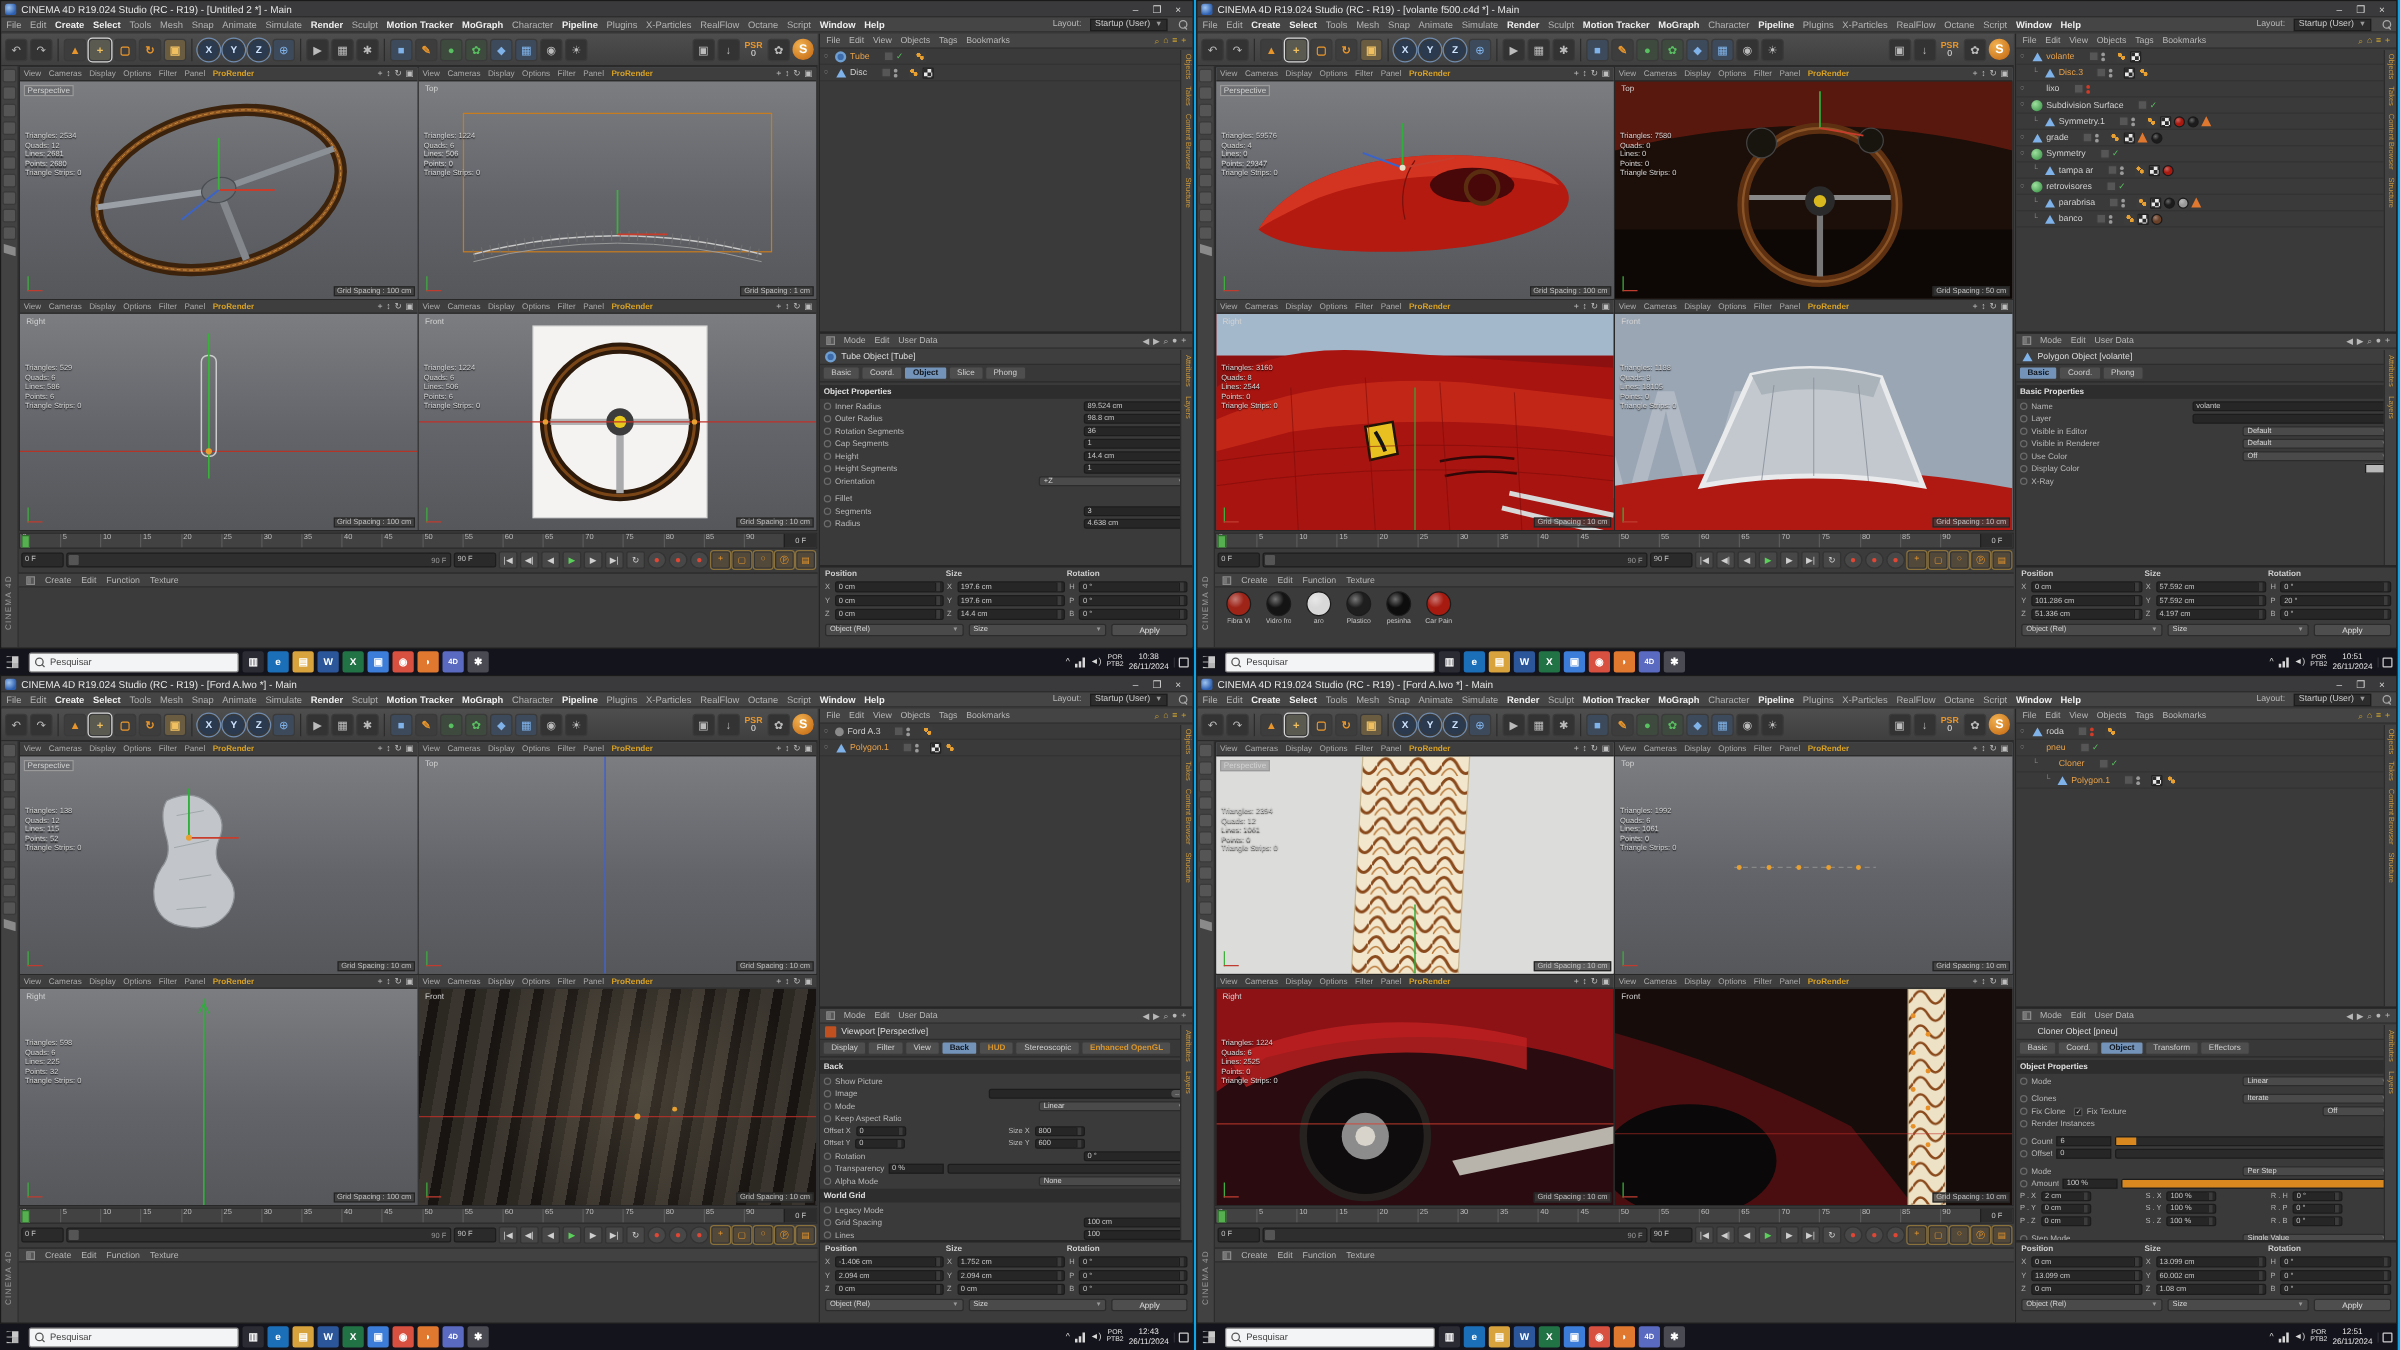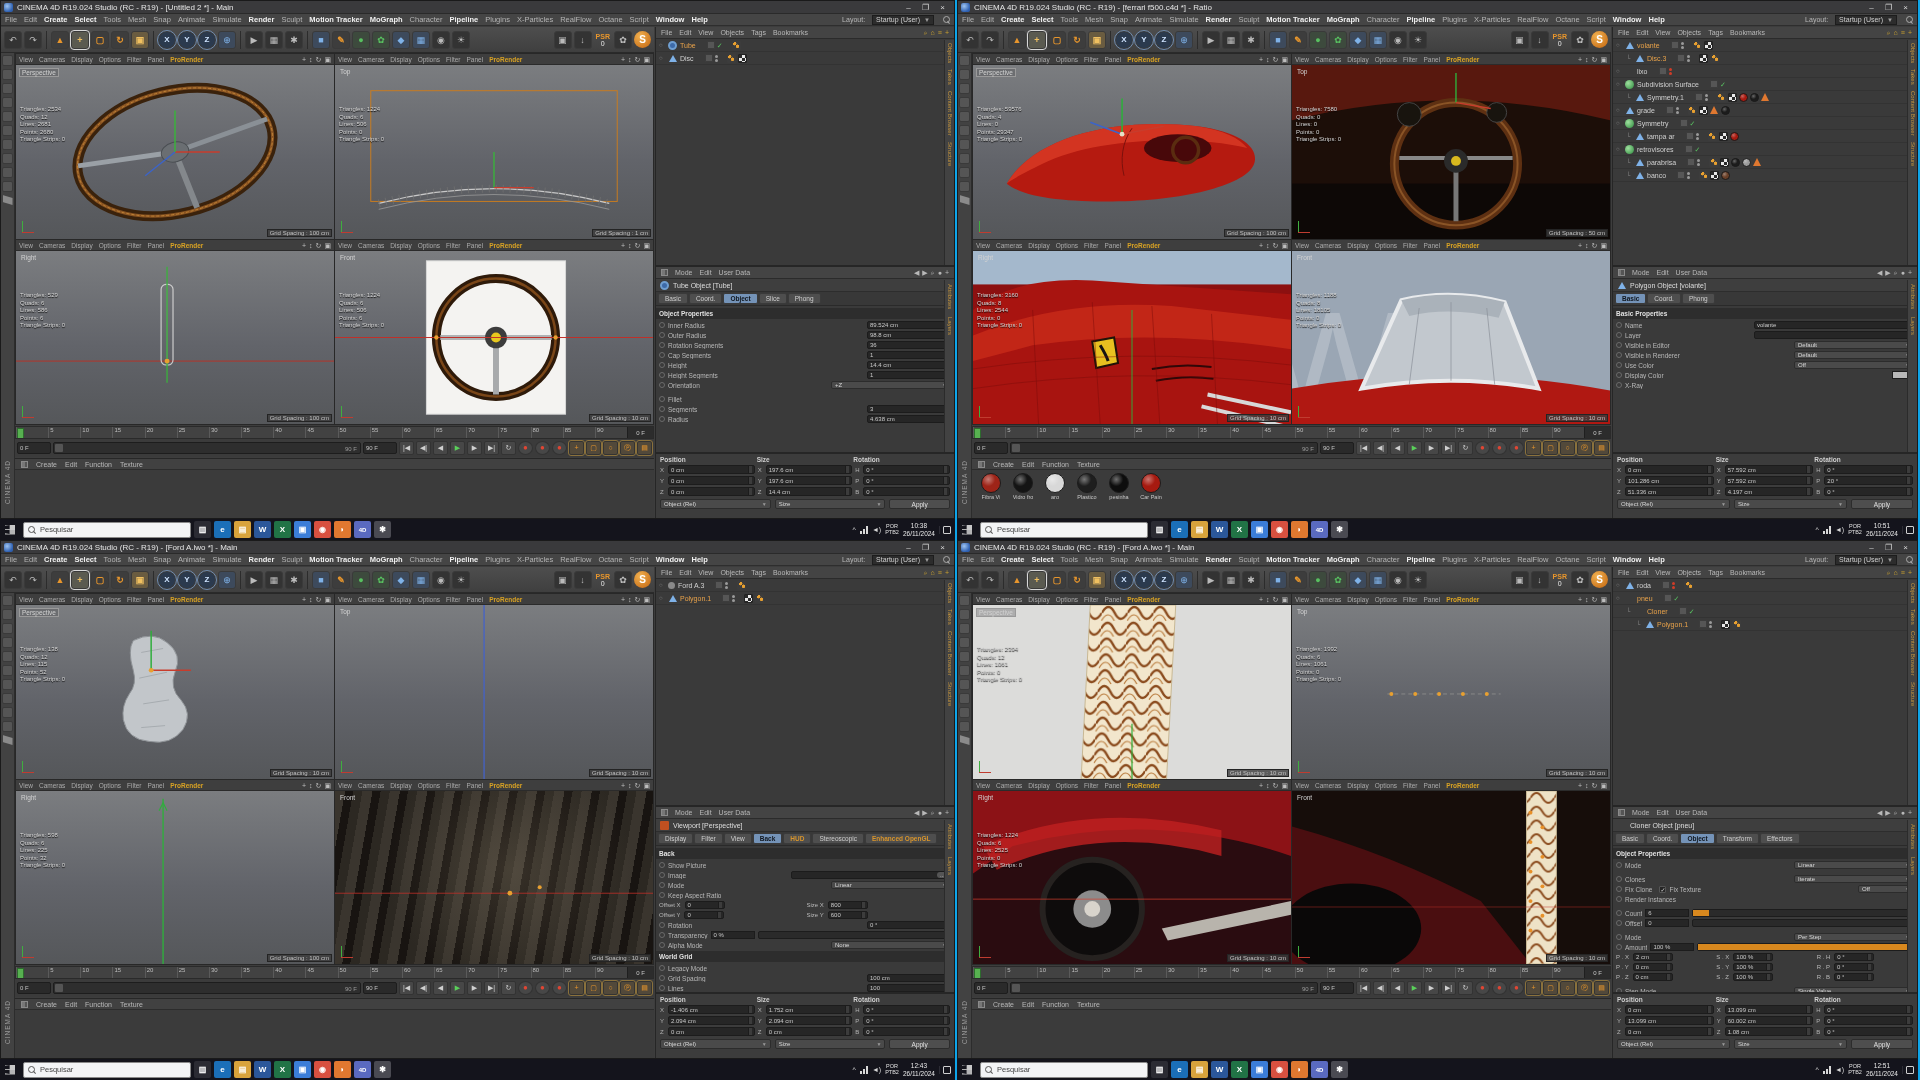--- a/index.html
+++ b/index.html
@@ -803,21 +803,21 @@
           <span class="notif">
             <i></i>
           </span>
         </div>
       </div>
     </div>
     <div class="cell">
       <div class="c4d-window">
         <div class="titlebar">
           <span class="app-ico"></span>
-          <span class="title-text">CINEMA 4D R19.024 Studio (RC - R19) - [ferrari f500.c4d *] - Ratio</span>
+          <span class="title-text">CINEMA 4D R19.024 Studio (RC - R19) - [volante f500.c4d *] - Main</span>
           <span class="wc">–</span>
           <span class="wc">❐</span>
           <span class="wc close">×</span>
         </div>
         <div class="menubar">
           <span class="menu-item">File</span>
           <span class="menu-item">Edit</span>
           <span class="menu-item emph">Create</span>
           <span class="menu-item emph">Select</span>
           <span class="menu-item">Tools</span>

